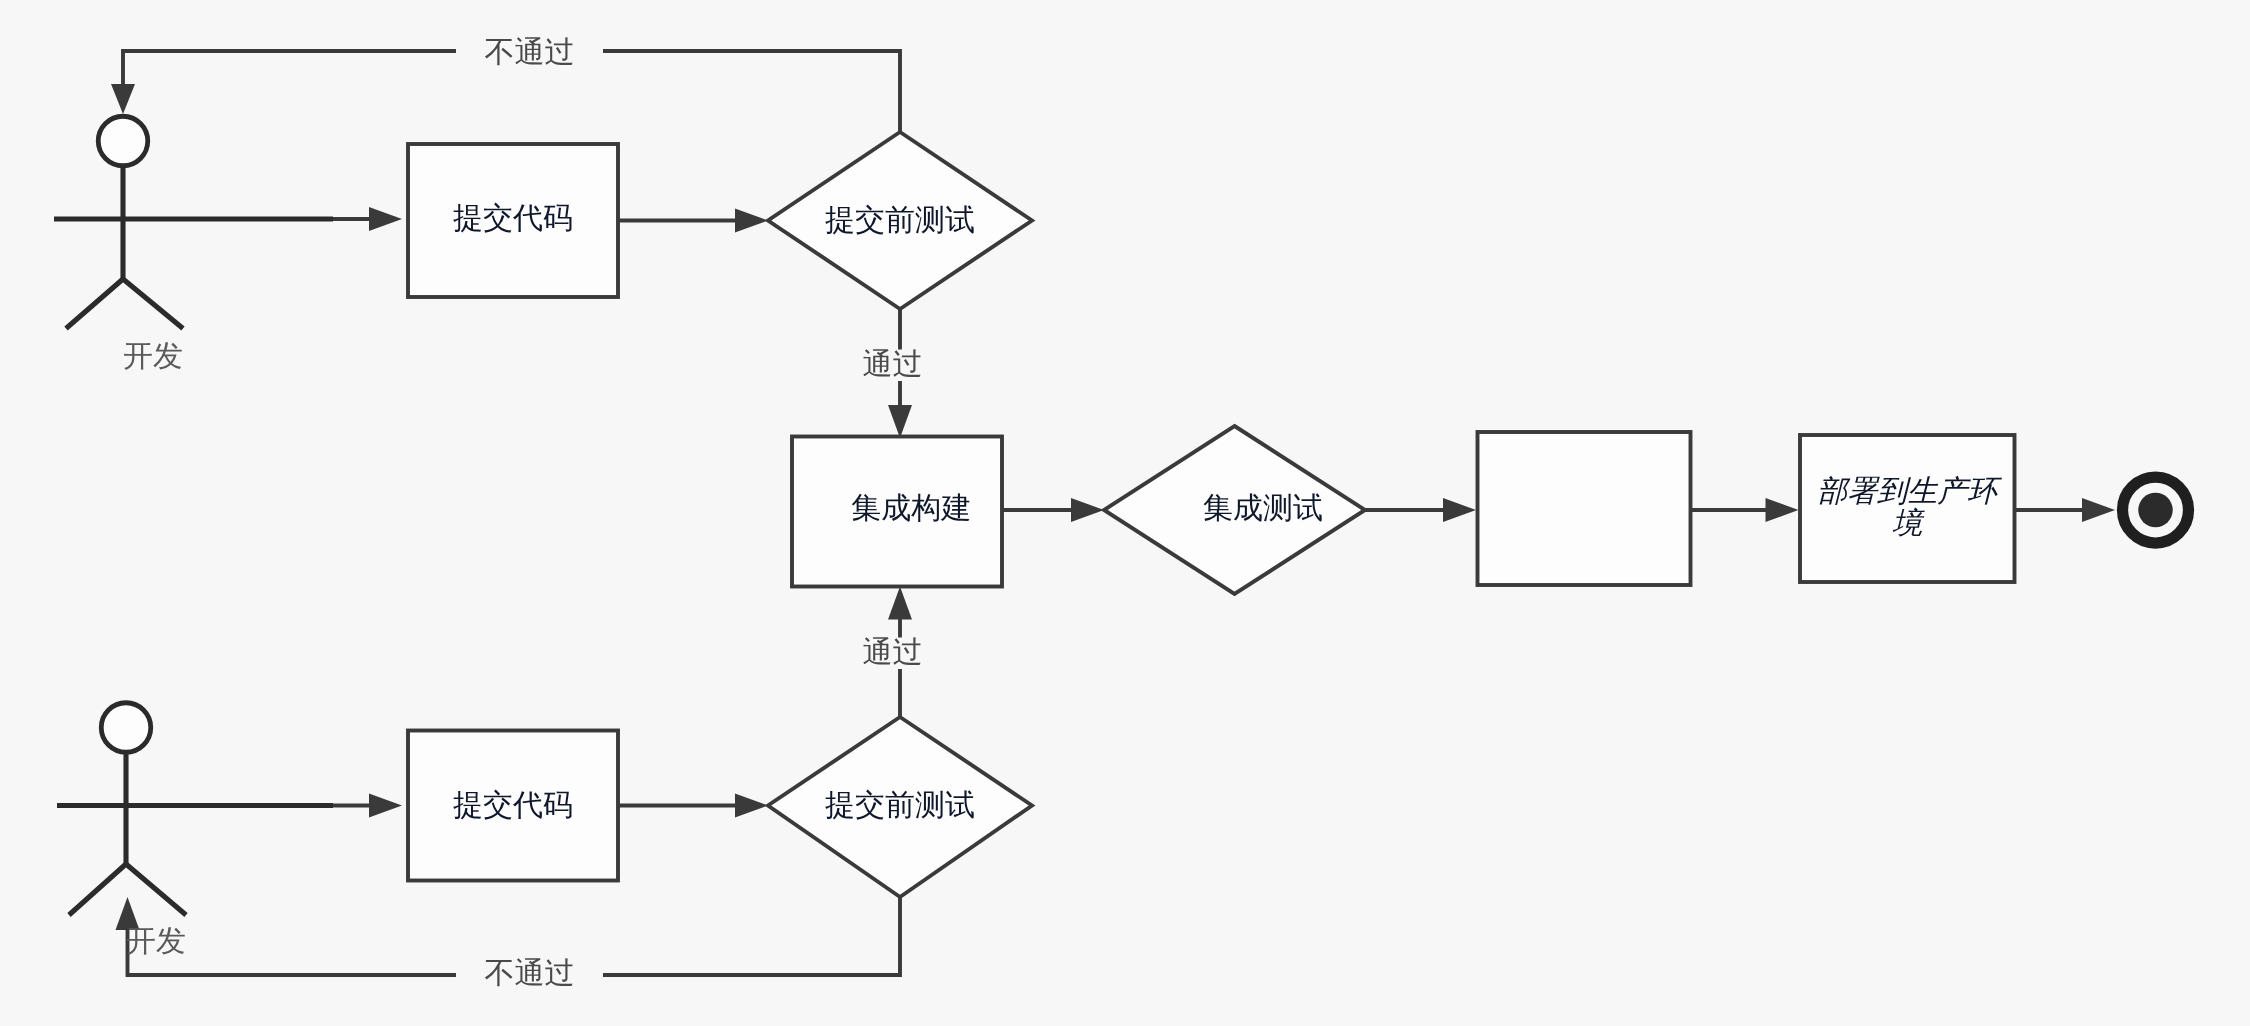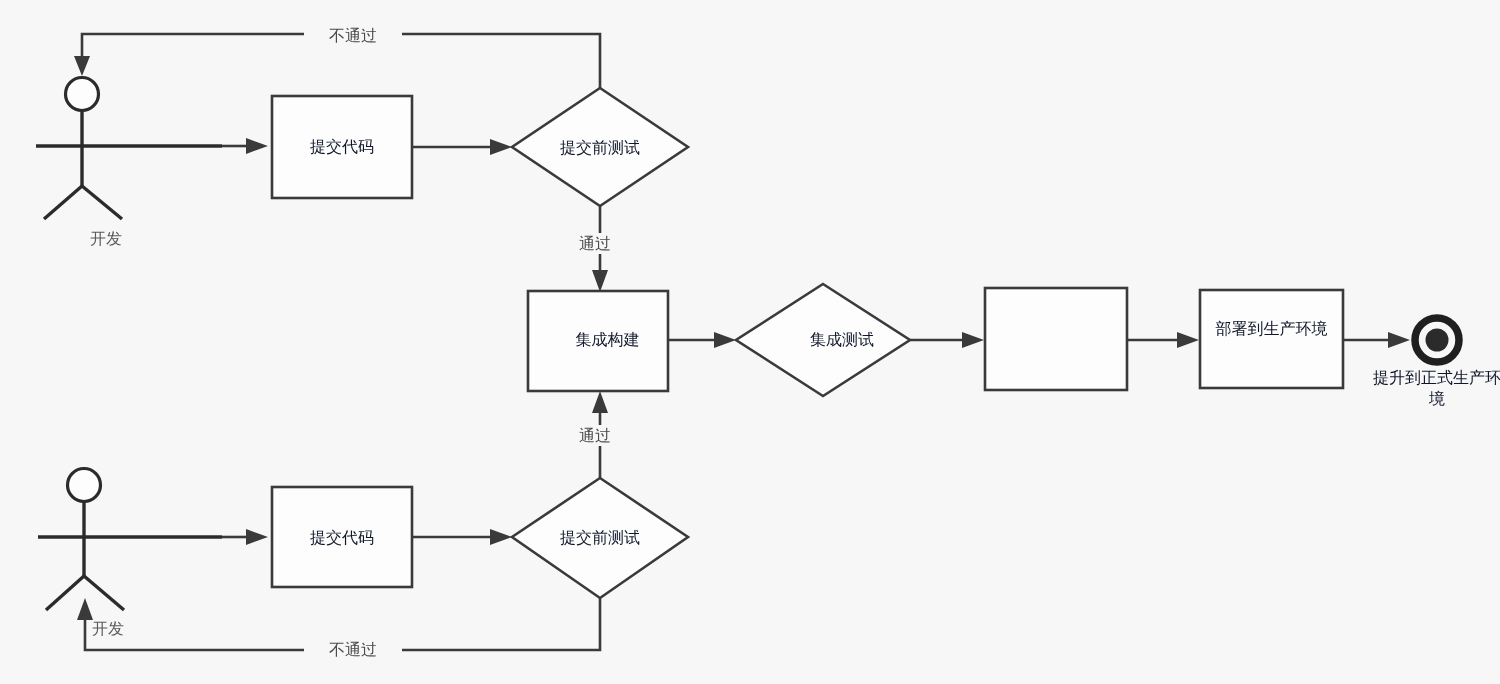--- a/index.html
+++ b/index.html
@@ -56,21 +56,21 @@
     stroke: #1f1f1f;
     stroke-width: 7.5;
   }
   .end-dot {
     fill: #2b2b2b;
     stroke: none;
   }
   .lbl {
     position: absolute;
     color: #4a4a4a;
-    font-size: 16px;
+    font-size: 20px;
     line-height: 21px;
     text-align: center;
     white-space: nowrap;
     font-family: "Liberation Sans", "DejaVu Sans", sans-serif;
   }
   .lbl-node {
     color: #0f172a;
   }
   .lbl-wrap {
     white-space: normal;
@@ -199,23 +199,22 @@
 
   <div class="lbl lbl-node" style="left:530px; top:137px; width:140px;">提交前测试</div>
 
   <div class="lbl lbl-edge" style="left:566px; top:233px; width:52px;">通过</div>
 
   <div class="lbl lbl-node" style="left:528px; top:329px; width:159px;">集成构建</div>
 
   <div class="lbl lbl-node" style="left:772px; top:329px; width:140px;">集成测试</div>
 
 
-  <div class="lbl lbl-node lbl-wrap" style="left:1208px; top:318px; width:127px;">部署到生产环境</div>
-
-  <div class="lbl lbl-node lbl-wrap" style="left:1373px; top:367px; width:128px;">提升到正式生产环境</div>
+  <div class="lbl lbl-node lbl-wrap" style="left:1208px; top:318px; width:127px;font-style:italic;">部署到生产环境</div>
+
 
   <div class="lbl lbl-edge" style="left:566px; top:425px; width:52px;">通过</div>
 
   <div class="lbl lbl-actor" style="left:44px; top:618px; width:80px;">开发</div>
 
   <div class="lbl lbl-node" style="left:272px; top:527px; width:140px;">提交代码</div>
 
   <div class="lbl lbl-node" style="left:530px; top:527px; width:140px;">提交前测试</div>
 
   <div class="lbl lbl-edge" style="left:304px; top:639px; width:92px;">不通过</div>

